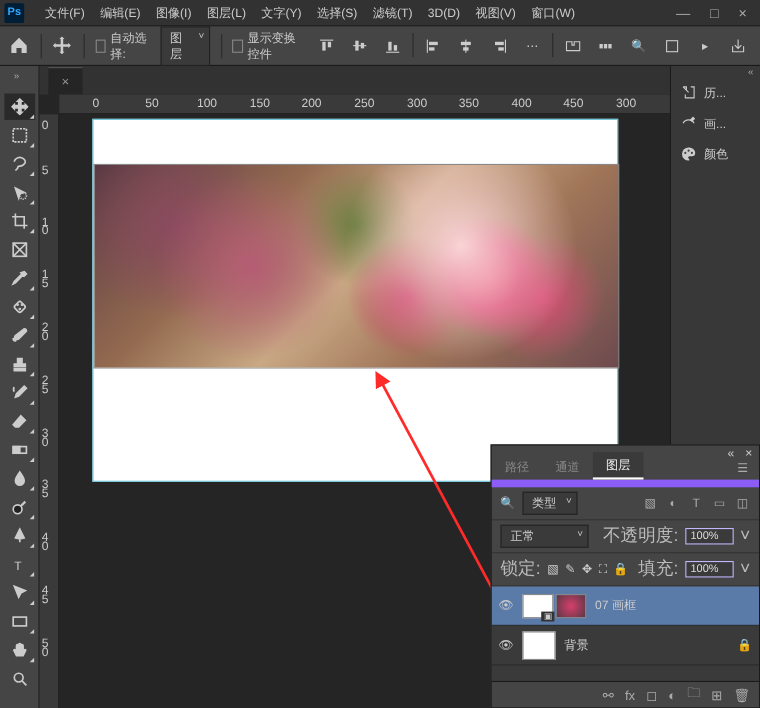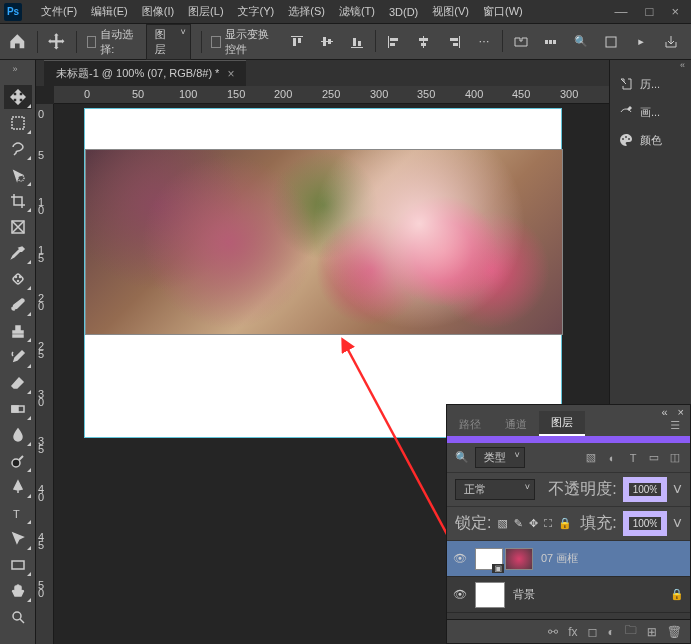--- a/index.html
+++ b/index.html
@@ -64,21 +64,21 @@
 .filter-icons span{width:14px;height:14px;display:flex;align-items:center;justify-content:center;color:#aaa;font-size:11px}
 .lp-layers{flex:1;overflow:auto;background:#3a3a3a}
 .layer{display:flex;align-items:center;height:36px;border-bottom:1px solid #2a2a2a;padding:0 6px;gap:8px}
 .layer.sel{background:#5a7aa8}
 .eye{width:14px;color:#ccc}
 .thumb{width:30px;height:26px;background:#fff;border:1px solid #888;position:relative}
 .thumb.tiny{width:28px;height:22px}
 .frm-badge{position:absolute;bottom:-4px;right:-2px;font-size:8px;background:#333;padding:0 2px}
 .lp-foot{height:24px;border-top:1px solid #1a1a1a;display:flex;align-items:center;justify-content:flex-end;gap:10px;padding:0 8px}
 .lp-foot span{color:#aaa;cursor:default;font-size:12px}
-.num-input{background:#3a3a3a;border:6px solid #c4b5fd;width:44px;padding:1px 4px;color:#ddd;font-size:10px}
+.num-input{background:#3a3a3a;border:1px solid #c4b5fd;width:44px;padding:1px 4px;color:#ddd;font-size:10px}
 .lbl-sm{font-size:16px;color:#bbb}
 </style>
 </head>
 <body>
 
 <div class="win">
  <div class="titlebar">
   <div class="ps-logo">Ps</div>
   <div class="menu-item">文件(F)</div>
   <div class="menu-item">编辑(E)</div>
@@ -326,21 +326,20 @@
           <svg viewBox="0 0 16 16">
             <circle cx="7" cy="7" r="4"></circle>
             <path d="M10 10l4 4"></path>
           </svg>
         </div>
   </div>
 
   <div class="doc-area">
    <div class="tabs">
     <div class="tab">
-     <span>未标题-1 @ 100% (07, RGB/8#) *</span>
      <span class="close">×</span>
     </div>
    </div>
    <div class="ruler-h">
     <span style="left:30px">0</span>
           <span style="left:78px">50</span>
           <span style="left:125px">100</span>
           <span style="left:173px">150</span>
           <span style="left:220px">200</span>
           <span style="left:268px">250</span>

